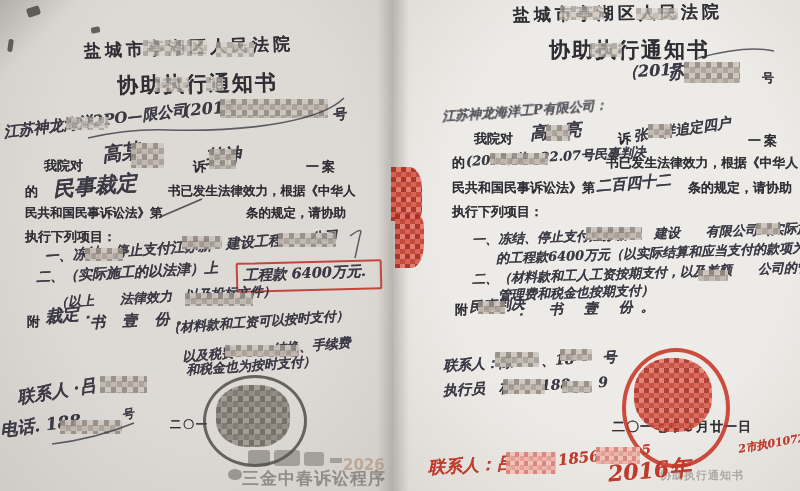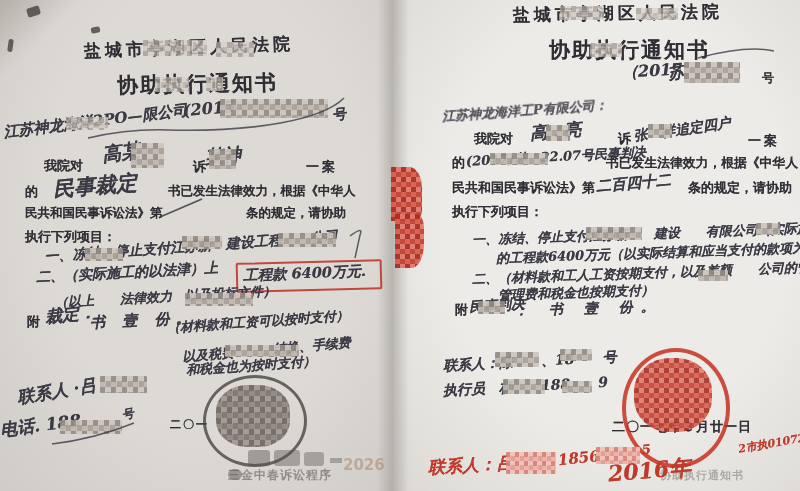--- a/index.html
+++ b/index.html
@@ -102,21 +102,21 @@
   <div class="t printed" style="left:170px;top:419px;font-size:11px;letter-spacing:2px;">二〇一</div>
   <div class="ring" style="left:203px;top:375px;width:98px;height:86px;border:3px solid rgba(68,64,60,.78);"></div>
   <div class="px dark" style="left:216px;top:385px;width:74px;height:62px;border-radius:42%;"></div>
 
   <div class="wm" style="left:248px;top:450px;width:22px;height:16px;background:rgba(88,85,80,.45);border-radius:3px;"></div>
   <div class="wm" style="left:274px;top:450px;width:26px;height:16px;background:rgba(88,85,80,.42);border-radius:3px;"></div>
   <div class="wm" style="left:304px;top:452px;width:20px;height:14px;background:rgba(88,85,80,.4);border-radius:3px;"></div>
   <div class="wm" style="left:330px;top:458px;width:12px;height:5px;background:rgba(88,85,80,.4);"></div>
   <div class="wm" style="left:228px;top:469px;width:14px;height:11px;background:rgba(90,88,84,.5);border-radius:50%;"></div>
   <div class="wm" style="left:343px;top:456px;font-size:15px;color:rgba(165,130,100,.5);font-family:'DejaVu Sans',sans-serif;">2026</div>
-  <div class="wm" style="left:228px;top:467px;font-size:12px;color:rgba(95,92,88,.6);letter-spacing:1px;">三金中春诉讼程序</div>
+  <div class="wm" style="left:242px;top:467px;font-size:17px;color:rgba(95,92,88,.6);letter-spacing:1px;">三金中春诉讼程序</div>
 
   <div id="page-right" class="page"></div>
 
   <div class="px redpx" style="left:391px;top:167px;width:31px;height:54px;border-radius:0 40% 20% 0;"></div>
   <div class="px redpx" style="left:395px;top:214px;width:29px;height:54px;border-radius:0 25% 45% 0;"></div>
 
   <div class="t printed" style="left:513px;top:4px;font-size:17px;letter-spacing:4px;transform:rotate(-1deg);">盐城市亭湖区人民法院</div>
   <div class="px light" style="left:560px;top:6px;width:44px;height:14px;"></div>
   <div class="px light" style="left:636px;top:8px;width:42px;height:12px;"></div>
 

